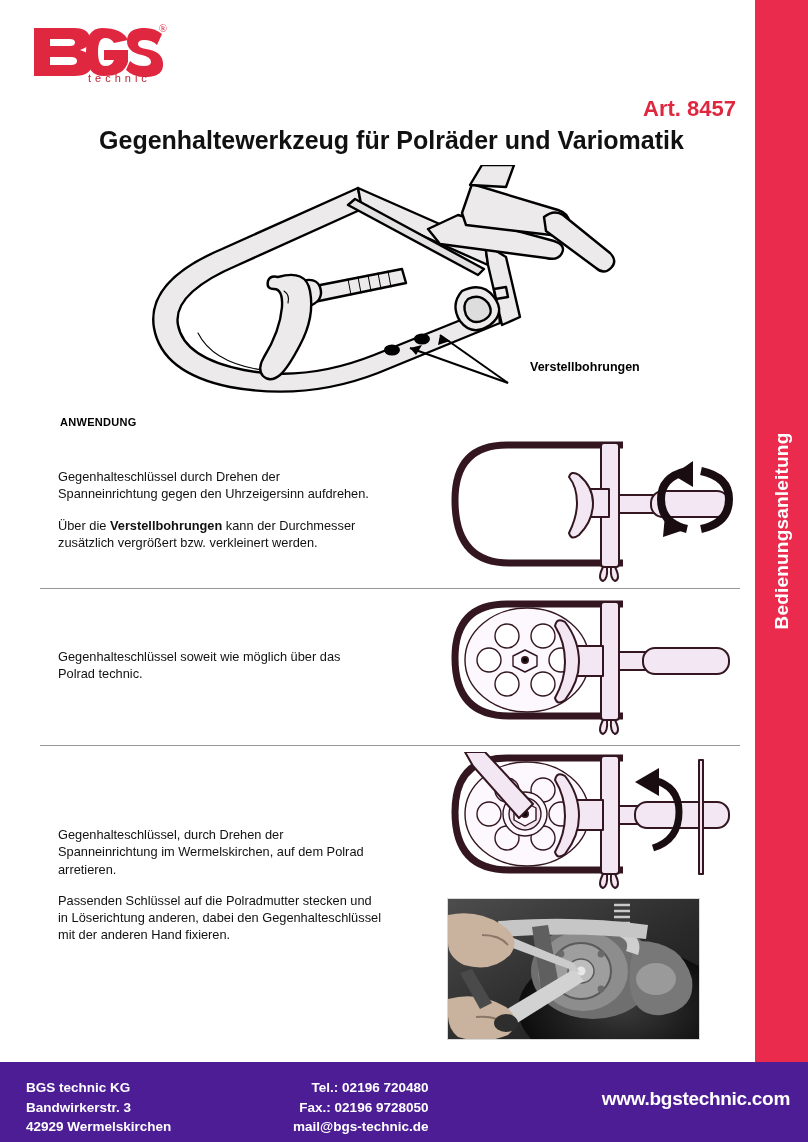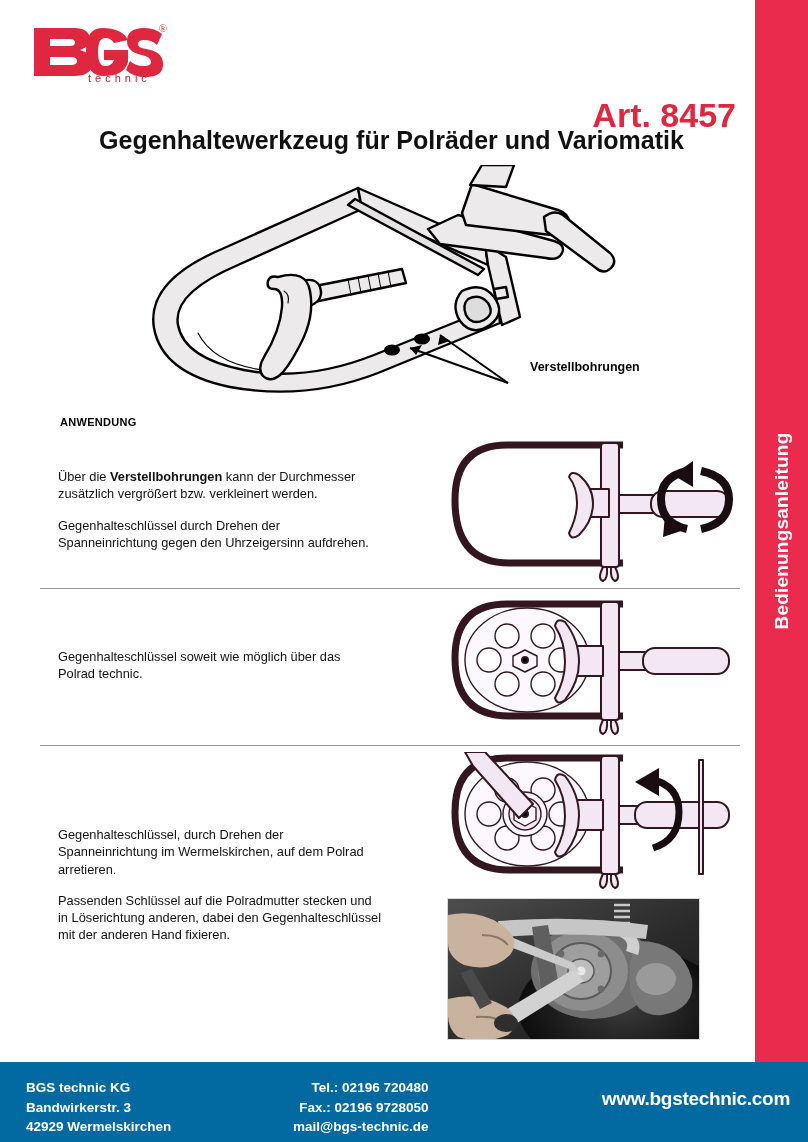--- a/index.html
+++ b/index.html
@@ -35,21 +35,21 @@
     font-family:"Liberation Serif", serif;
   }
   .logo-technic {
     position: absolute; left: 58px; top: 52px;
     font-size: 11px; font-weight: normal; color: #c0202f;
     letter-spacing: 4px;
   }
 
   .art-no {
     position: absolute; right: 72px; top: 96px;
-    color: #e02740; font-size: 34px; font-weight: bold; margin-left: 24px;
+    color: #e02740; font-size: 22px; font-weight: bold; margin-left: 24px;
   }
   .doc-title {
     position: absolute; left: 0; right: 53px; top: 126px;
     text-align: center;
     font-size: 25px; font-weight: bold; color: #111;
     padding-left: 28px;
   }
 
   
   .hero { position: absolute; left: 110px; top: 165px; width: 620px; height: 235px; }
@@ -80,21 +80,21 @@
   
   .photo {
     position: absolute; left: 447px; top: 898px; width: 253px; height: 142px;
     border: 1px solid #d8d8d8;
     overflow: hidden; background:#7a7a7a;
   }
 
   
   .footer {
     position: absolute; left: 0; bottom: 0; width: 808px; height: 80px;
-    background: #0369a1; color: #fff;
+    background: #4c1d95; color: #fff;
   }
   .footer-col { position: absolute; font-size: 13.5px; font-weight: bold; line-height: 1.45; }
   .footer-col.c1 { left: 26px; top: 16px; }
   .footer-col.c2 { left: 293px; top: 16px; text-align: right; }
   .footer-url {
     position: absolute; right: 18px; top: 26px;
     font-size: 19px; font-weight: bold; letter-spacing: -0.3px;
   }
 </style>
 </head>
@@ -181,26 +181,26 @@
       <polygon points="330,170 340,176 328,180" fill="#000"></polygon>
     </svg>
   </div>
   <div class="hero-label">Verstellbohrungen</div>
 
   <div class="anwendung">ANWENDUNG</div>
 
   <div class="step" style="top:468px;">
     <div class="step-text">
       <p>
+        <span>Gegenhalteschlüssel durch Drehen der</span><br>
+        <span>Spanneinrichtung gegen den Uhrzeigersinn aufdrehen.</span>
+      </p>
+      <p>
         <span>Über die </span><b>Verstellbohrungen</b><span> kann der Durchmesser</span><br>
         <span>zusätzlich vergrößert bzw. verkleinert werden.</span>
-      </p>
-      <p>
-        <span>Gegenhalteschlüssel durch Drehen der</span><br>
-        <span>Spanneinrichtung gegen den Uhrzeigersinn aufdrehen.</span>
       </p>
     </div>
   </div>
 
   <svg class="fig" style="left:447px; top:437px;" width="300" height="148" viewBox="0 0 300 148">
     <g fill="#f2e7f2" stroke="#33161f" stroke-width="2" stroke-linejoin="round">
 
       <path d="M176 8 L60 8 Q8 8 8 63 Q8 126 62 126 L176 126" fill="none" stroke="#33161f" stroke-width="7"></path>
 
       <rect x="154" y="6" width="18" height="124" rx="3"></rect>

